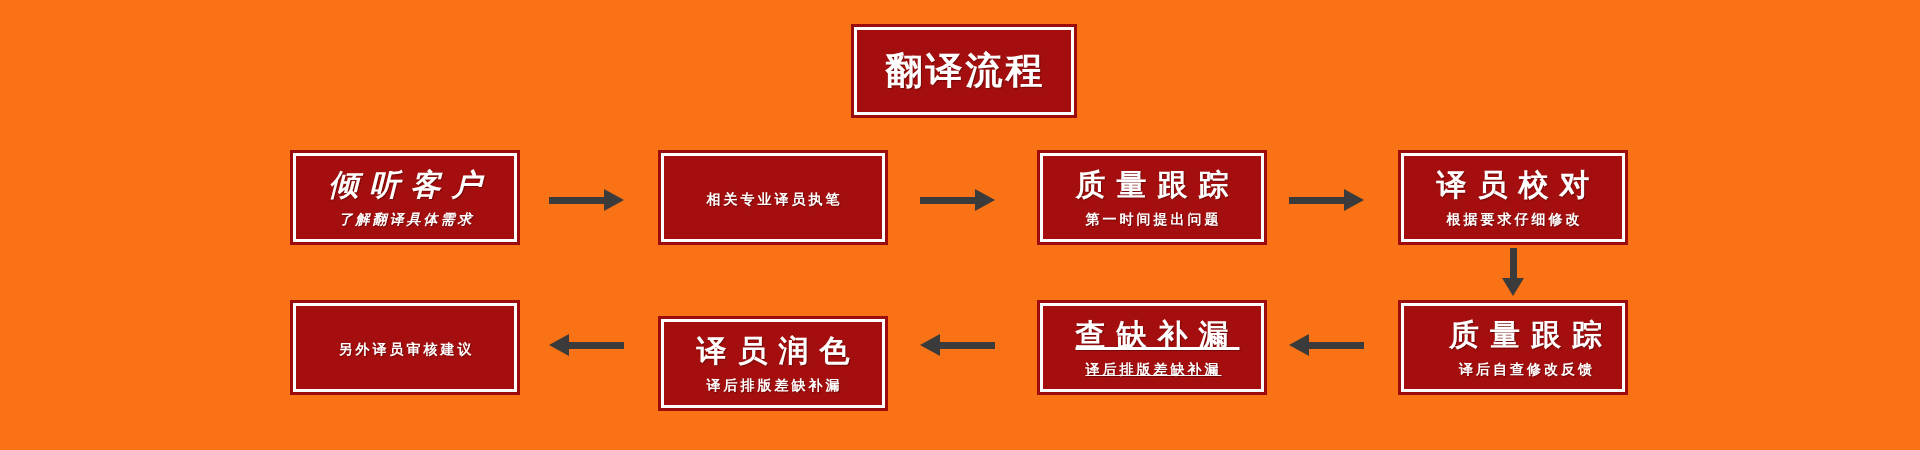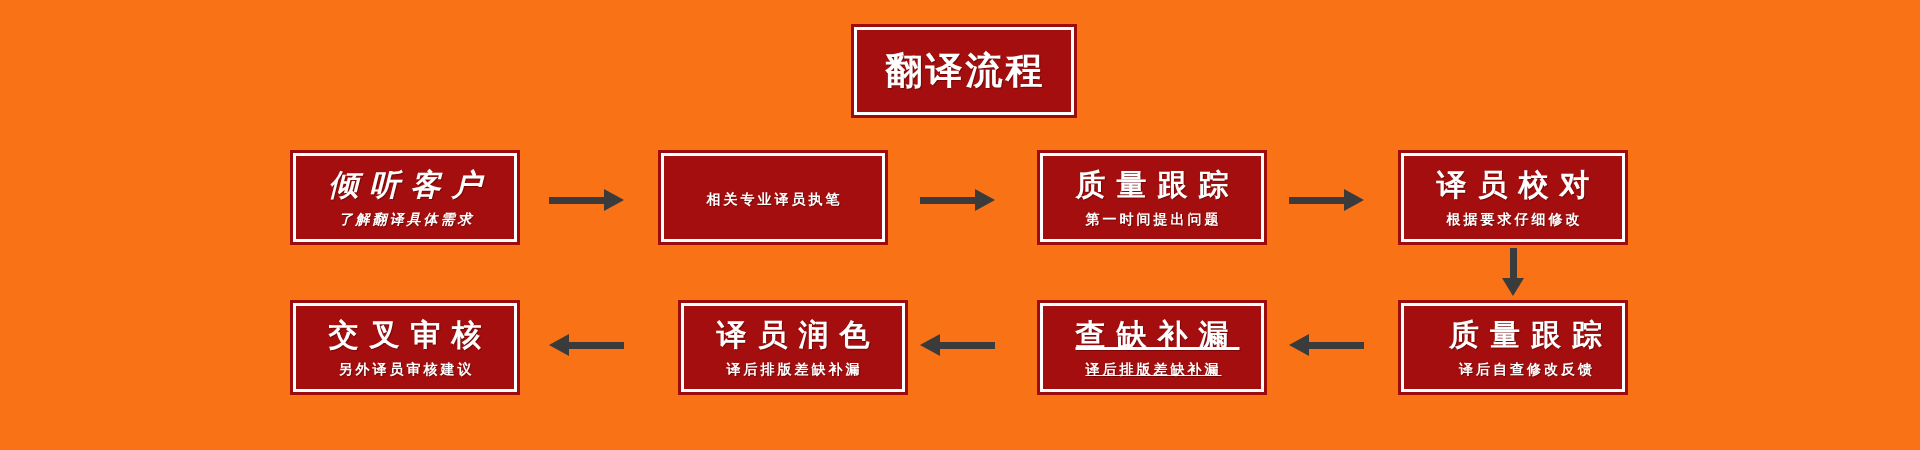--- a/index.html
+++ b/index.html
@@ -119,27 +119,26 @@
   <div class="box step" style="left:1398px; top:300px;padding-left:25px;">
     <div class="step-title">质量跟踪</div>
     <div class="step-subtitle">译后自查修改反馈</div>
   </div>
 
   <div class="box step" style="left:1037px; top:300px;text-decoration:underline;">
     <div class="step-title">查缺补漏</div>
     <div class="step-subtitle">译后排版差缺补漏</div>
   </div>
 
-  <div class="box step" style="left:658px; top:300px;margin-left:20px;">
+  <div class="box step" style="left:658px; top:316px;">
     <div class="step-title">译员润色</div>
     <div class="step-subtitle">译后排版差缺补漏</div>
   </div>
 
   <div class="box step" style="left:290px; top:300px;">
-    <div class="step-title">交叉审核</div>
     <div class="step-subtitle">另外译员审核建议</div>
   </div>
 
   <div class="arrow arrow-right" style="left:549px; top:189px;">
     <span class="shaft"></span>
       <span class="head"></span>
   </div>
   <div class="arrow arrow-right" style="left:920px; top:189px;">
     <span class="shaft"></span>
       <span class="head"></span>

